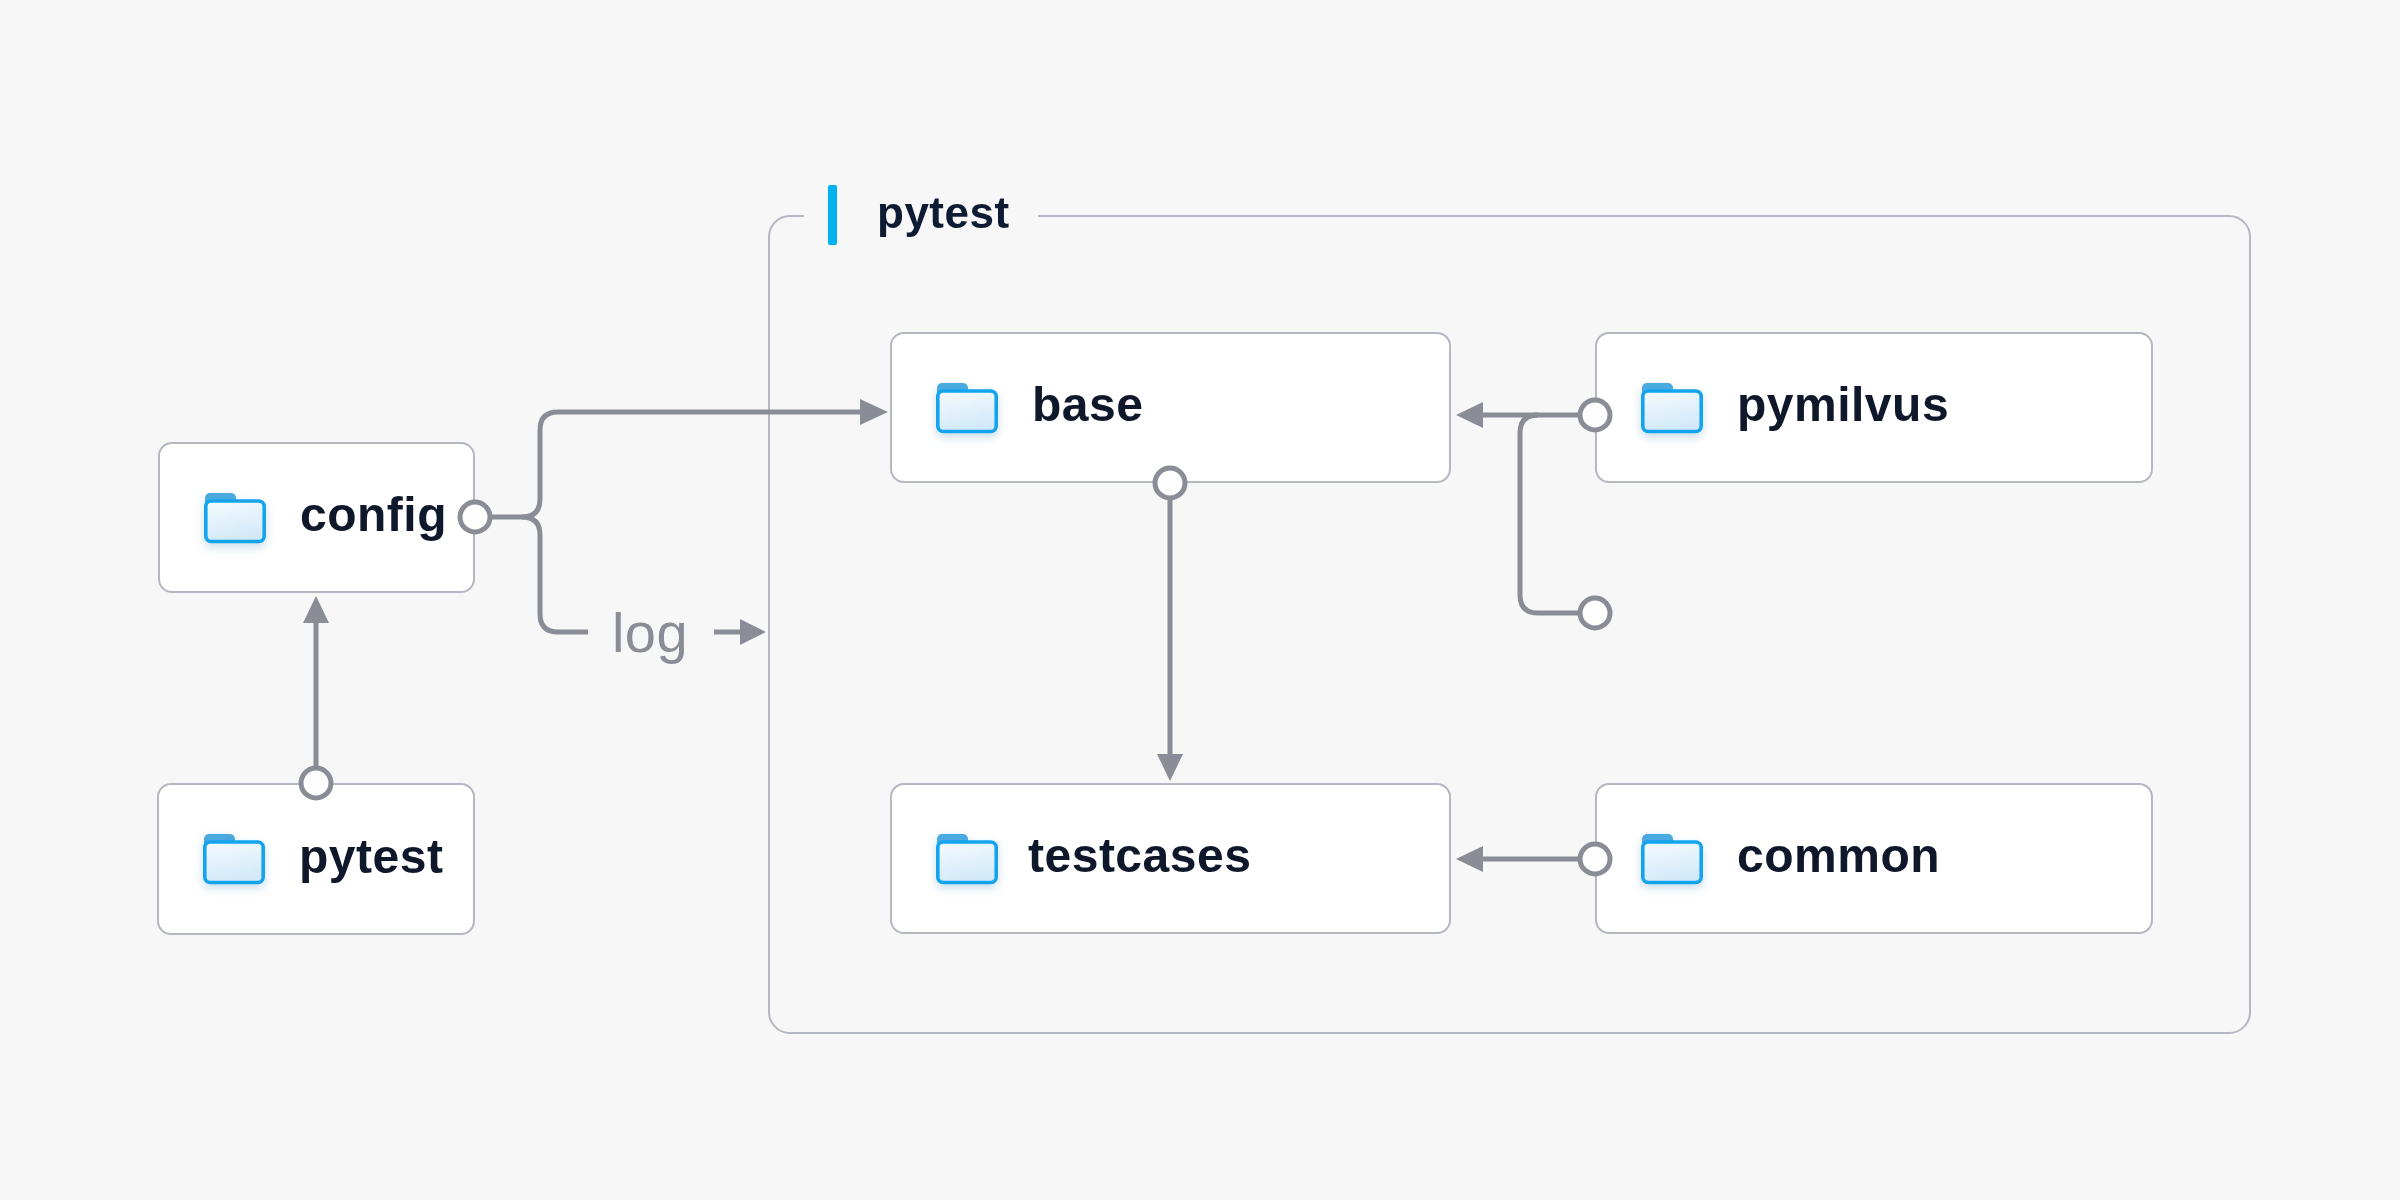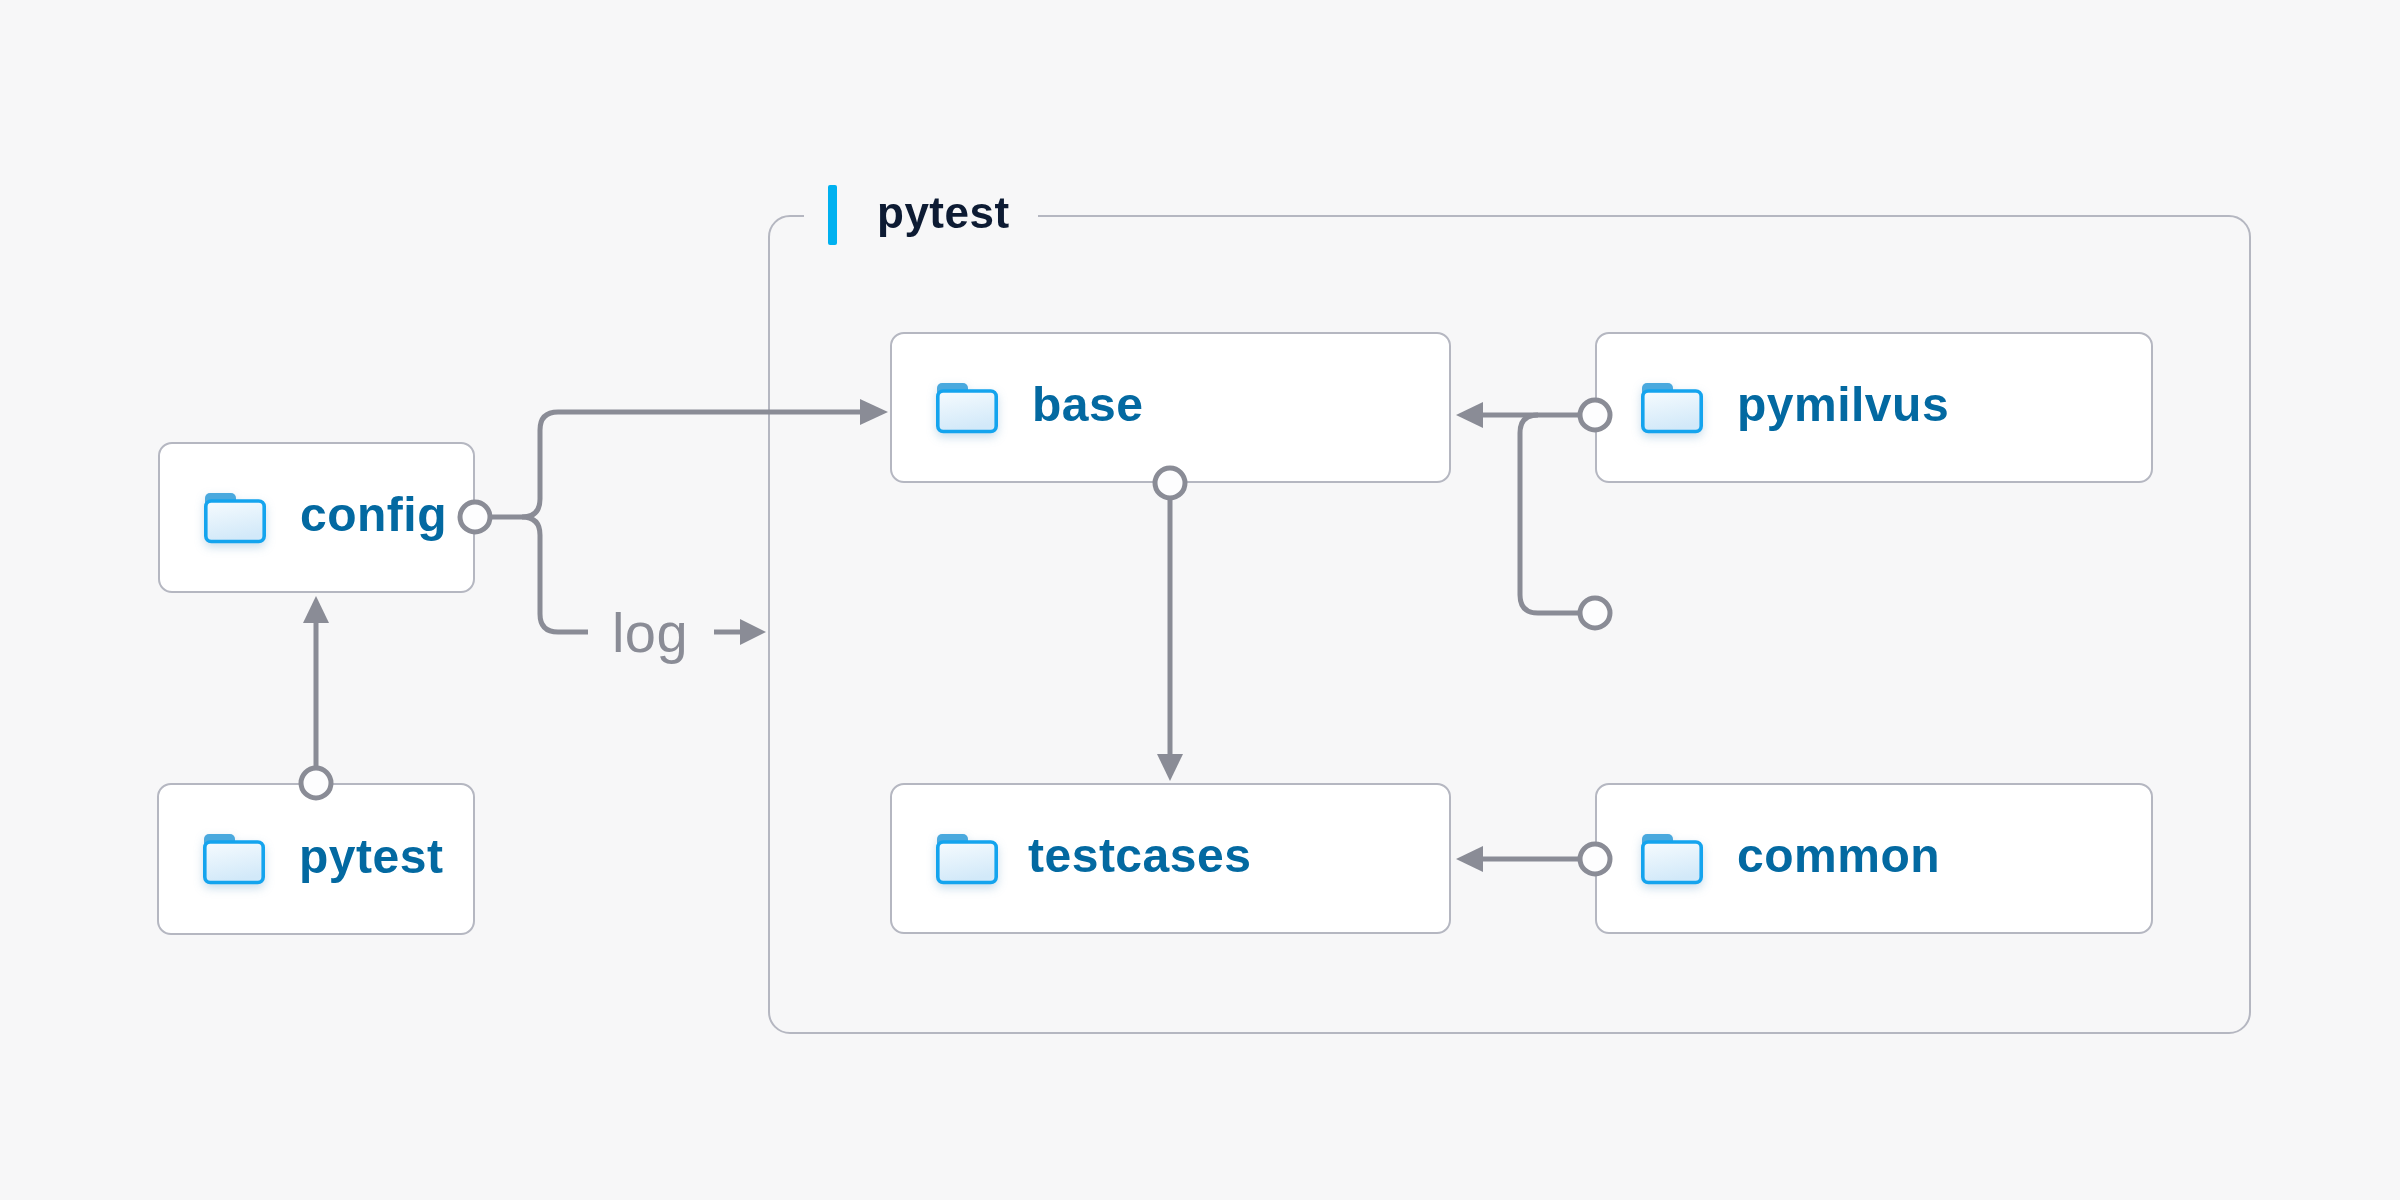--- a/index.html
+++ b/index.html
@@ -58,21 +58,21 @@
     display: flex;
     align-items: center;
     padding-left: 42px;
     gap: 32px;
     box-sizing: border-box;
     z-index: 2;
   }
   .node-label {
     font-size: 48px;
     font-weight: 700;
-    color: #0369a1;
+    color: #0f172a;
     letter-spacing: 0.5px;
     padding-bottom: 6px;
   }
   .folder {
     width: 66px; height: 54px;
     flex: 0 0 auto;
     filter: drop-shadow(0 4px 5px rgba(40, 120, 176, 0.25));
   }
 
   .node-utils     { left: 158px;  top: 442px; width: 317px; height: 151px; }

